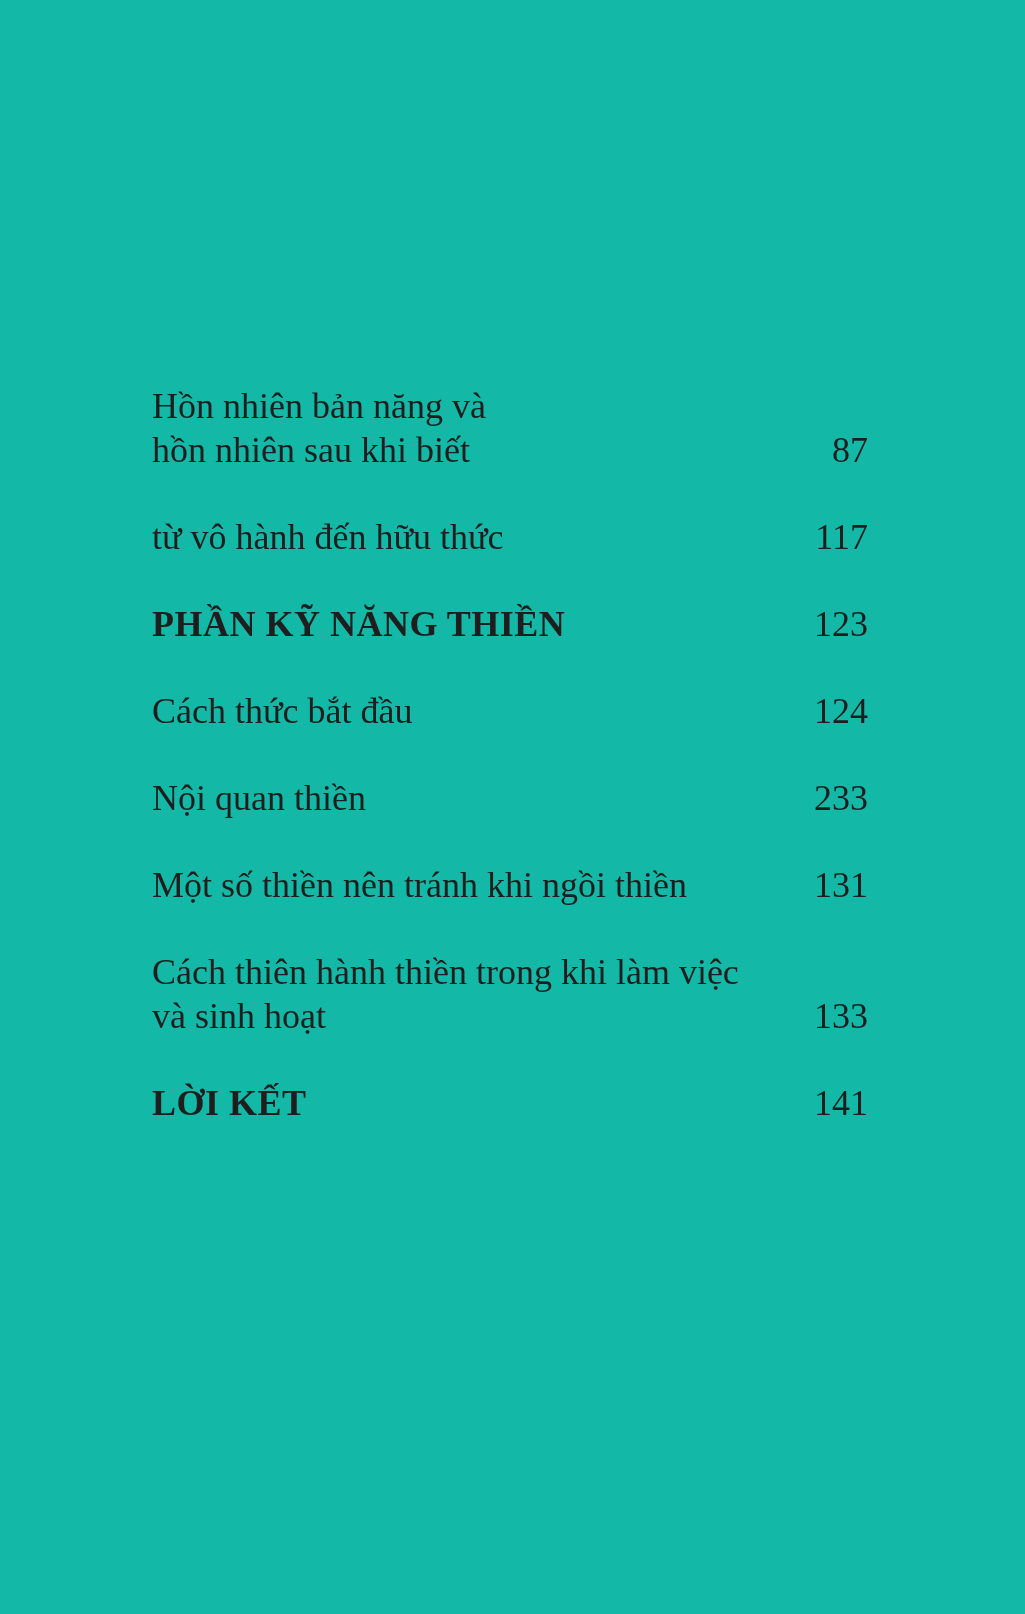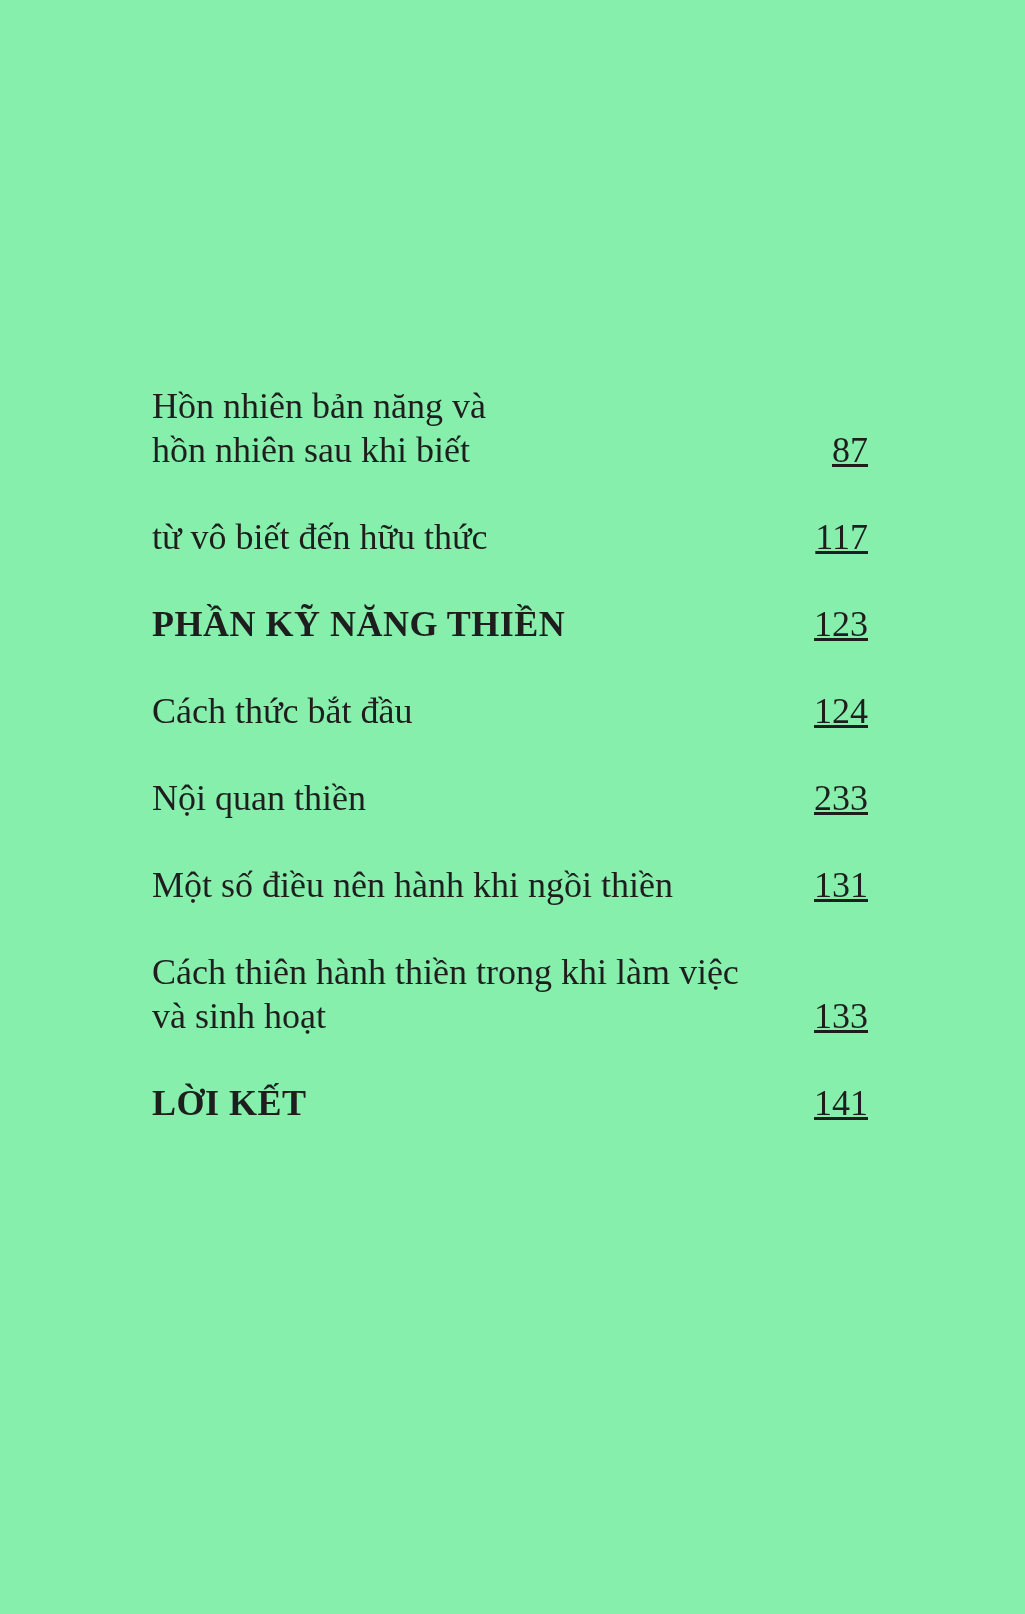--- a/index.html
+++ b/index.html
@@ -11,21 +11,21 @@
     width: 1025px;
     height: 1614px;
     position: relative;
     font-family: "Liberation Serif", "DejaVu Serif", serif;
     color: #1e1e1e;
     overflow: hidden;
   }
   .page {
     position: absolute;
     inset: 0;
-    background: #86efac;
+    background: #14b8a6;
   }
   .toc {
     position: absolute;
     left: 152px;
     top: 384px;
     width: 716px;
   }
   .entry {
     display: flex;
     justify-content: space-between;
@@ -37,21 +37,20 @@
   .entry .title {
     max-width: 600px;
   }
   .entry .line {
     display: block;
     white-space: nowrap;
   }
   .entry .pagenum {
     flex: 0 0 auto;
     padding-left: 20px;
-    text-decoration: underline;
   }
   .entry.bold .title {
     font-weight: bold;
     letter-spacing: 0.5px;
   }
   .entry.section-gap {
     text-align: right;
   }
 </style>
 </head>
@@ -65,21 +64,21 @@
         <span class="line">Hồn nhiên bản năng và</span>
         <span class="line">hồn nhiên sau khi biết</span>
       </div>
       <div class="pagenum">87</div>
     </div>
 
 
 
     <div class="entry">
       <div class="title">
-        <span class="line">từ vô biết đến hữu thức</span>
+        <span class="line">từ vô hành đến hữu thức</span>
       </div>
       <div class="pagenum">117</div>
     </div>
 
     <div class="entry bold section-gap">
       <div class="title">
         <span class="line">PHẦN KỸ NĂNG THIỀN</span>
       </div>
       <div class="pagenum">123</div>
     </div>
@@ -93,21 +92,21 @@
 
     <div class="entry">
       <div class="title">
         <span class="line">Nội quan thiền</span>
       </div>
       <div class="pagenum">233</div>
     </div>
 
     <div class="entry">
       <div class="title">
-        <span class="line">Một số điều nên hành khi ngồi thiền</span>
+        <span class="line">Một số thiền nên tránh khi ngồi thiền</span>
       </div>
       <div class="pagenum">131</div>
     </div>
 
     <div class="entry">
       <div class="title">
         <span class="line">Cách thiên hành thiền trong khi làm việc</span>
         <span class="line">và sinh hoạt</span>
       </div>
       <div class="pagenum">133</div>

